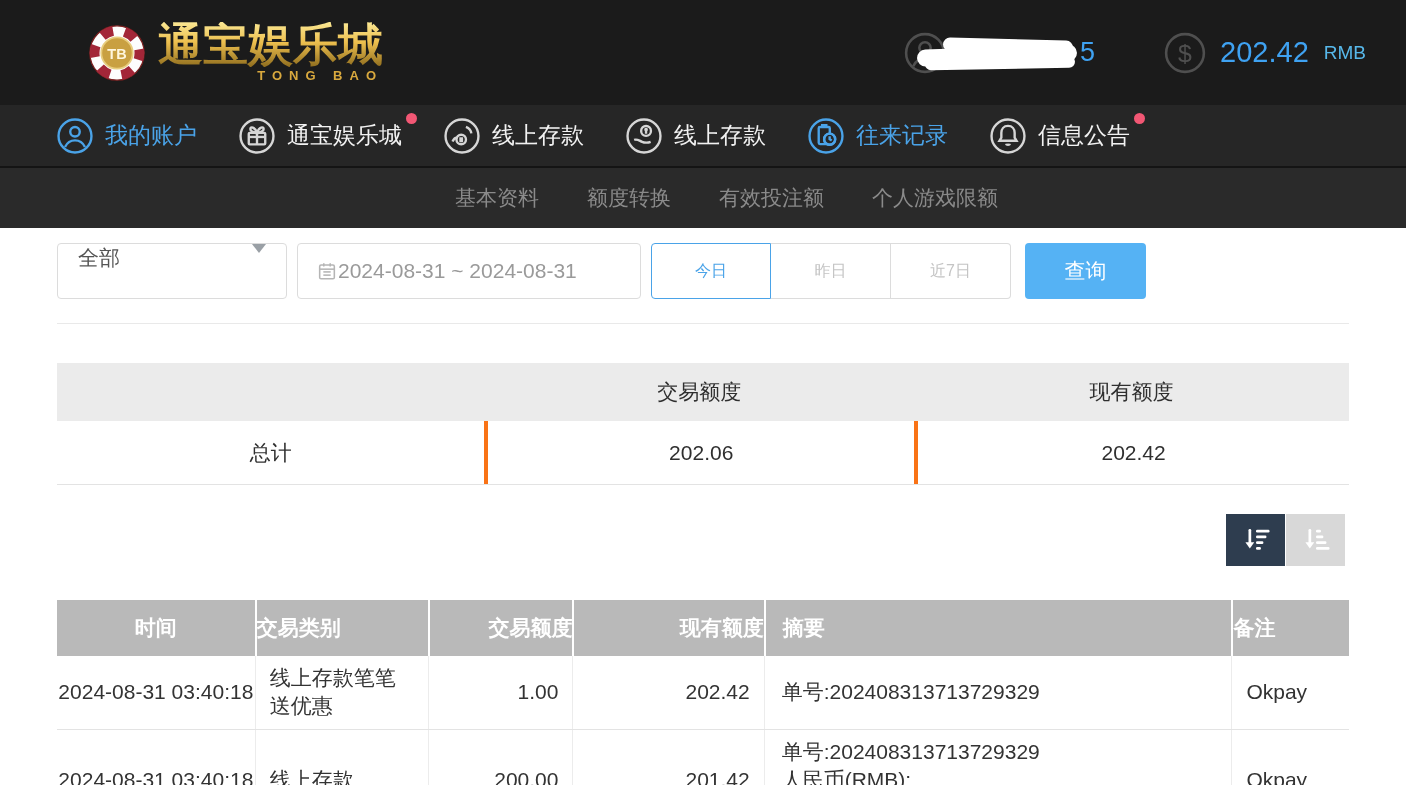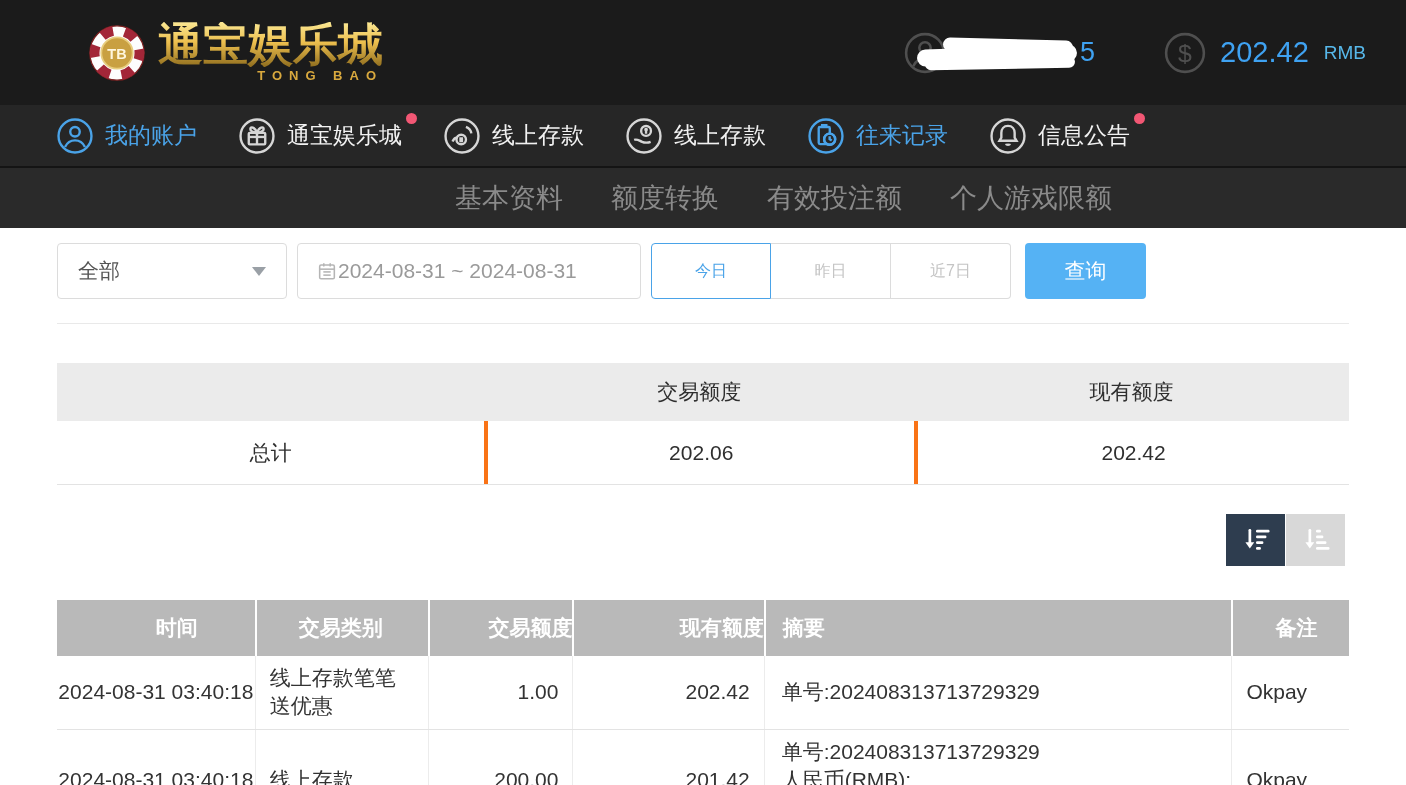--- a/index.html
+++ b/index.html
@@ -34,27 +34,27 @@
     font-size: 23px; position: relative; cursor: pointer; padding-right: 8px; }
   .nav-item .nicon { width: 38px; height: 38px; color: #d6d6d6; flex: 0 0 auto; }
   .nav-item.active { color: #4aa3e8; }
   .nav-item.active .nicon { color: #4aa3e8; }
   .badge-dot { position: absolute; top: -4px; right: -7px; width: 11px; height: 11px;
     border-radius: 50%; background: #f25774; }
 
   
   .subnav { height: 60px; background: #2a2a2a; display: flex; align-items: center;
     gap: 48px; padding-left: 455px; }
-  .subnav-link { color: #8a8a8a; font-size: 27px; cursor: pointer; white-space: nowrap; }
+  .subnav-link { color: #8a8a8a; font-size: 21px; cursor: pointer; white-space: nowrap; }
 
   
   .content { padding: 0 57px; }
   .filter-row { margin-top: 15px; display: flex; height: 56px; align-items: stretch; }
   .select-box { width: 230px; border: 1px solid #dcdcdc; border-radius: 4px; display: flex;
-    align-items: center; padding: 0 20px; color: #555; font-size: 21px; cursor: pointer; background: #fff; }
+    padding: 0 20px; color: #555; font-size: 21px; cursor: pointer; background: #fff; }
   .caret-down { margin-left: auto; width: 0; height: 0; border-left: 7px solid transparent;
     border-right: 7px solid transparent; border-top: 9px solid #9aa0a6; }
   .date-box { width: 344px; margin-left: 10px; border: 1px solid #dcdcdc; border-radius: 4px;
     display: flex; align-items: center; padding: 0 18px; gap: 0; color: #9a9a9a;
     font-size: 21px; cursor: pointer; background: #fff; white-space: nowrap; }
   .seg-group { display: flex; margin-left: 10px; }
   .seg { width: 120px; display: flex; align-items: center; justify-content: center;
     font-size: 16px; color: #c4c4c4; border: 1px solid #dcdcdc; border-left: none;
     cursor: pointer; background: #fff; }
   .seg:first-child { border-left: 1px solid #dcdcdc; border-radius: 4px 0 0 4px; }
@@ -77,21 +77,21 @@
   .sort-row { margin-top: 29px; display: flex; justify-content: flex-end; gap: 1px; padding-right: 4px; }
   .sort-btn { width: 59px; height: 52px; display: flex; align-items: center; justify-content: center;
     border: none; cursor: pointer; }
   .sort-btn.desc { background: #2e3d4f; }
   .sort-btn.asc { background: #d8d8d8; }
 
   
   .records { margin-top: 34px; }
   .r-head { display: flex; height: 56px; background: #b9b9b9; }
   .r-th { color: #fff; font-weight: bold; font-size: 21px; display: flex;
-    align-items: center; justify-content: center; padding-left: 42px; }
+    align-items: center; justify-content: center; }
   .r-head .r-th + .r-th { border-left: 2px solid #fff; }
   .r-row { display: flex; background: #fff; border-bottom: 1px solid #e3e3e3; }
   .r-row1 { min-height: 58px; }
   .r-row2 { min-height: 96px; }
   .r-td { font-size: 21px; color: #333; display: flex; align-items: center;
     padding: 8px 14px; line-height: 1.35; }
   .r-row .r-td + .r-td { border-left: 1px solid #ececec; }
   .c-time { width: 15.3%; justify-content: center; text-align: center; white-space: nowrap; }
   .c-type { width: 13.45%; justify-content: flex-start; }
   .c-amount { width: 11.15%; justify-content: flex-end; }

